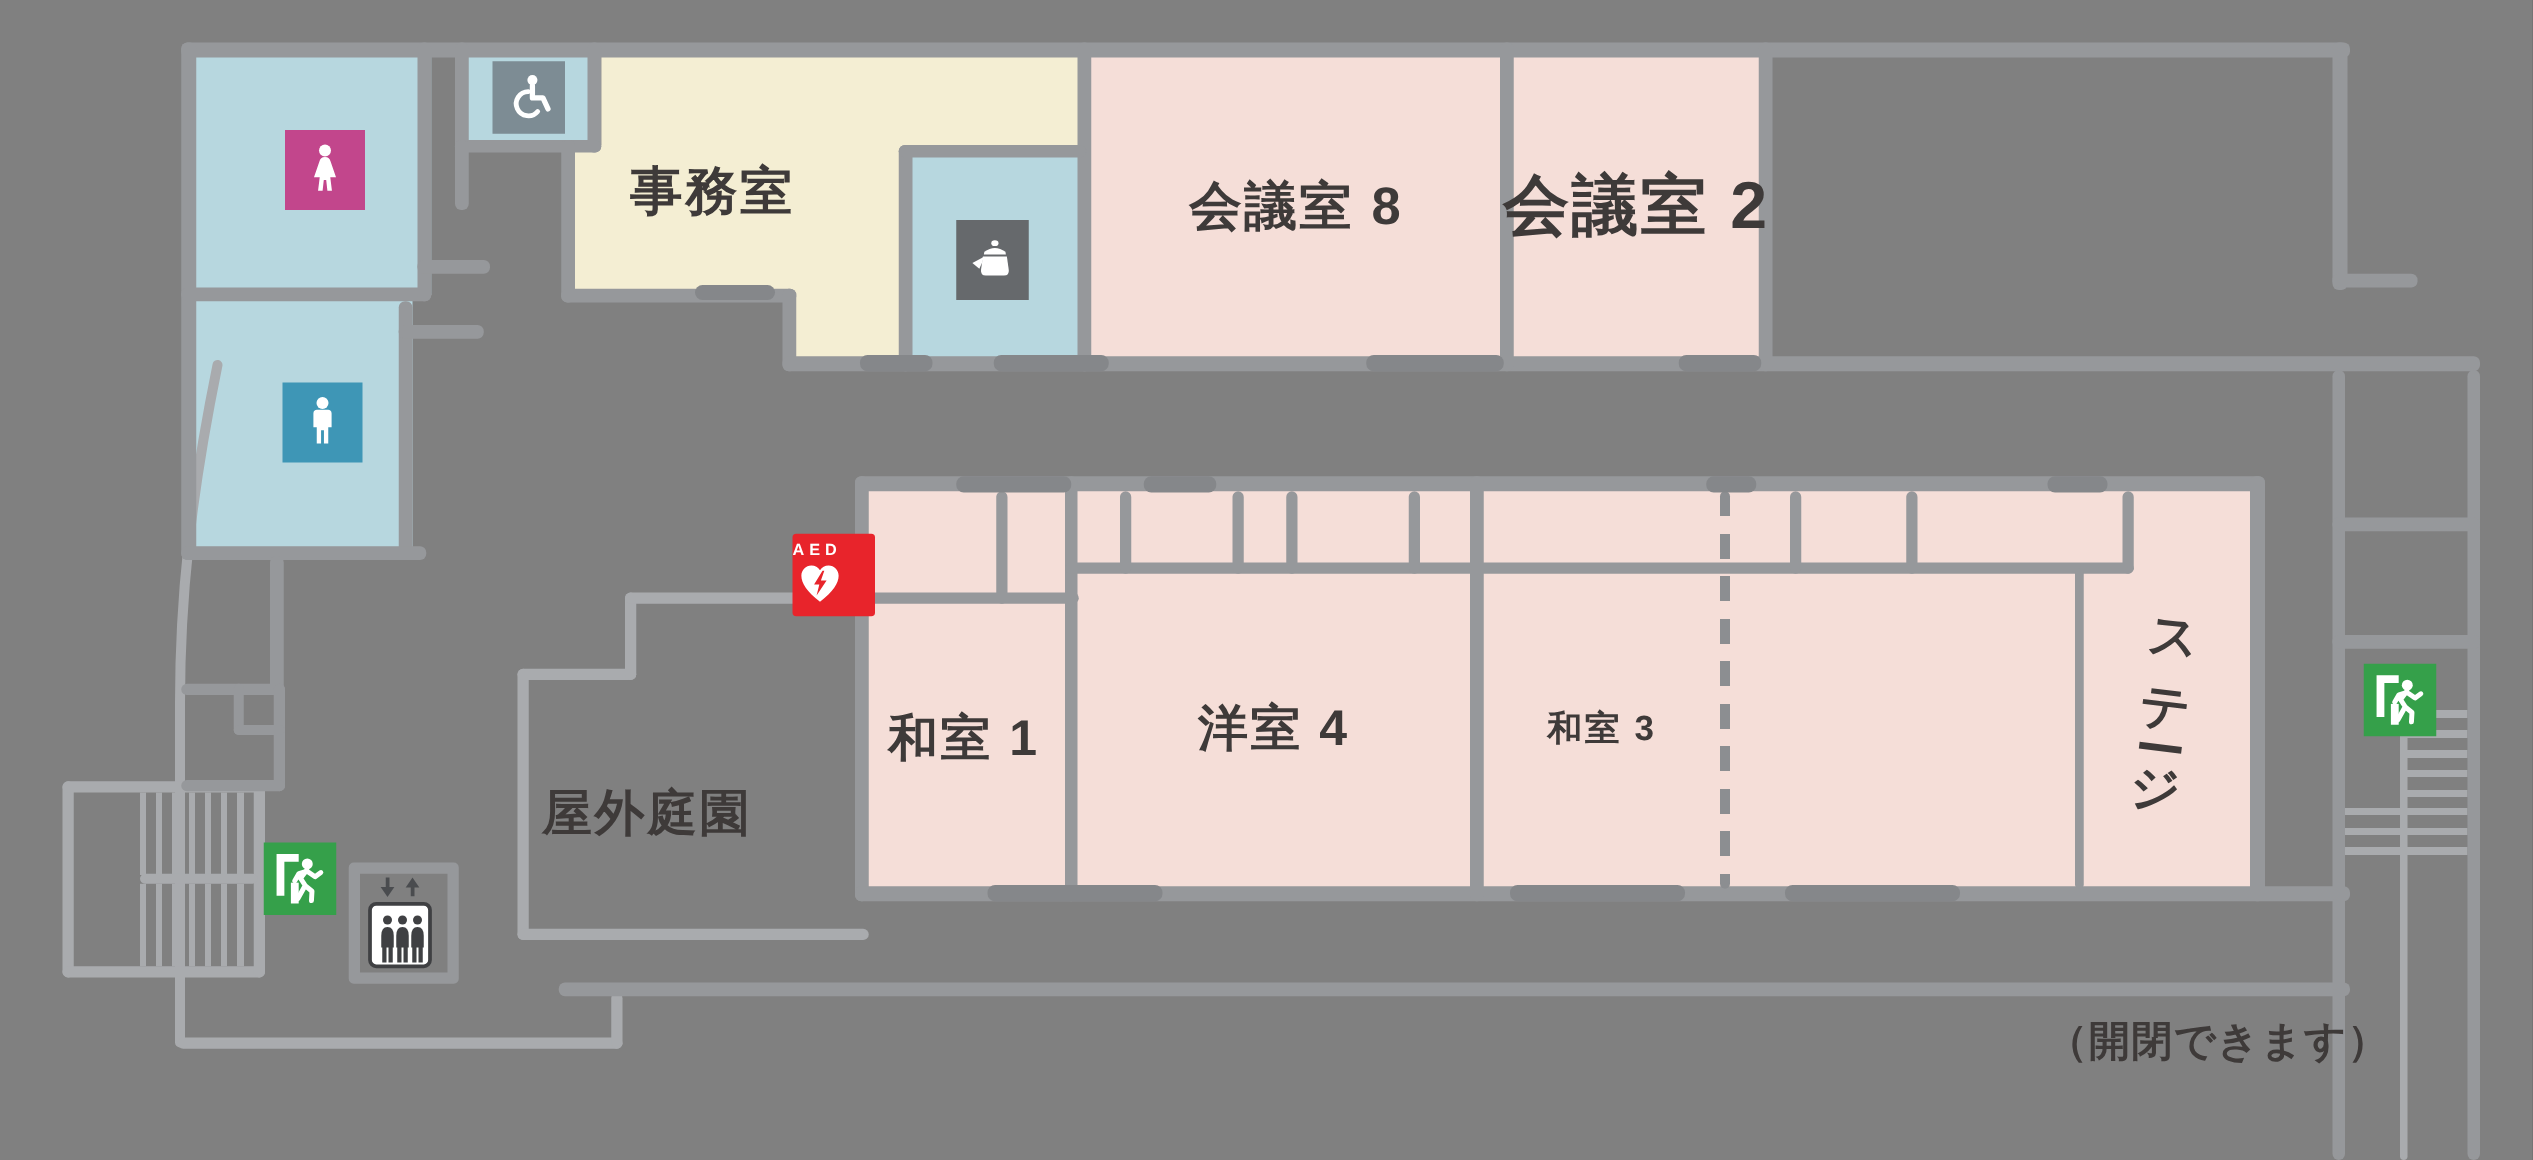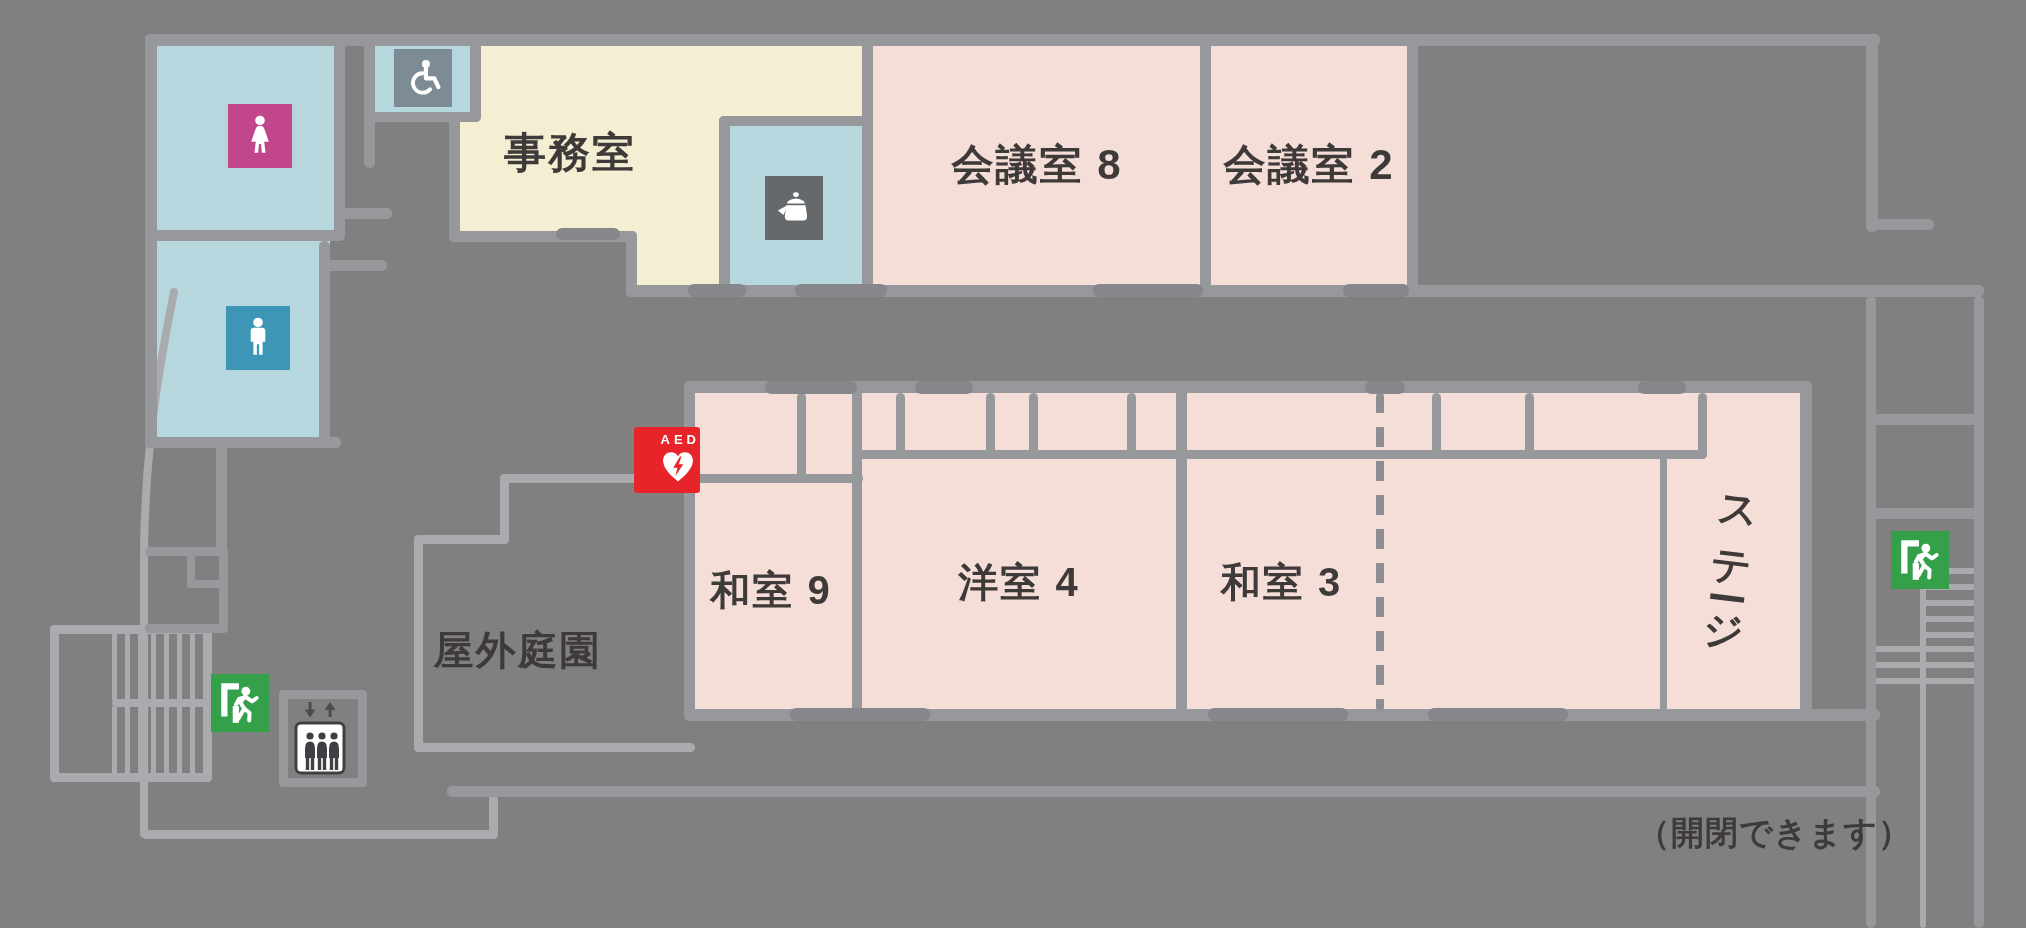--- a/index.html
+++ b/index.html
@@ -16,21 +16,21 @@
   .lw{position:absolute;background:var(--wall_light);border-radius:5px;}
   .bar{position:absolute;background:var(--door_bar);border-radius:6px;}
   .lbl{position:absolute;display:flex;align-items:center;justify-content:center;
        color:var(--text);font-weight:bold;letter-spacing:2px;white-space:nowrap;}
   .sign{position:absolute;display:flex;align-items:center;justify-content:center;}
   .treadsH{position:absolute;background:repeating-linear-gradient(to right,var(--wall_light) 0 5px,rgba(0,0,0,0) 5px 13px);}
   .treadsV{position:absolute;background:repeating-linear-gradient(to bottom,var(--wall_light) 0 6px,rgba(0,0,0,0) 6px 16px);}
   .dash{position:absolute;background:repeating-linear-gradient(to bottom,#8c8e91 0 20px,rgba(0,0,0,0) 20px 34px);border-radius:4px;}
   .note{position:absolute;right:114px;top:810px;text-align:right;color:var(--text);
         font-weight:bold;font-size:33px;line-height:45px;letter-spacing:1px;}
-  .aed{position:absolute;background:var(--aed_red);border-radius:3px;text-align:right;}
+  .aed{position:absolute;background:var(--aed_red);border-radius:3px;text-align:left;}
   .aed .t{color:#fff;font-size:13px;font-weight:bold;letter-spacing:4px;padding-top:5px;}
   .elev{position:absolute;border:9px solid var(--wall);border-radius:4px;}
   .stageTxt{writing-mode:vertical-rl;text-orientation:mixed;transform:rotate(7deg);letter-spacing:8px;}
 </style>
 </head>
 <body>
 
 <div class="plan">
 
   <div class="room" style="left:150px;top:40px;width:195px;height:196px;background:var(--room_blue);"></div>
@@ -217,30 +217,30 @@
       </g>
     </svg>
   </div>
 
   <div class="lbl" style="left:455px;top:118px;width:230px;height:70px;font-size:42px;">
     <span>事務室</span>
     </div>
   <div class="lbl" style="left:868px;top:40px;width:338px;height:250px;font-size:42px;">
     <span>会議室 8</span>
     </div>
-  <div class="lbl" style="left:1206px;top:40px;width:206px;height:250px;font-size:42px;">
+  <div class="lbl" style="left:1206px;top:40px;width:206px;height:250px;font-size:53px;">
     <span>会議室 2</span>
     </div>
   <div class="lbl" style="left:690px;top:470px;width:162px;height:240px;font-size:40px;">
-    <span>和室 9</span>
+    <span>和室 1</span>
     </div>
   <div class="lbl" style="left:862px;top:455px;width:314px;height:255px;font-size:40px;">
     <span>洋室 4</span>
     </div>
-  <div class="lbl" style="left:1187px;top:455px;width:189px;height:255px;font-size:40px;text-align:center;">
+  <div class="lbl" style="left:1187px;top:455px;width:189px;height:255px;font-size:28px;text-align:center;">
     <span>和室 3</span>
     </div>
   <div class="lbl" style="left:1667px;top:400px;width:133px;height:310px;font-size:40px;">
     <span class="stageTxt">ステージ</span>
     </div>
   <div class="lbl" style="left:415px;top:620px;width:205px;height:60px;font-size:40px;">
     <span>屋外庭園</span>
     </div>
 
   <div class="note">

